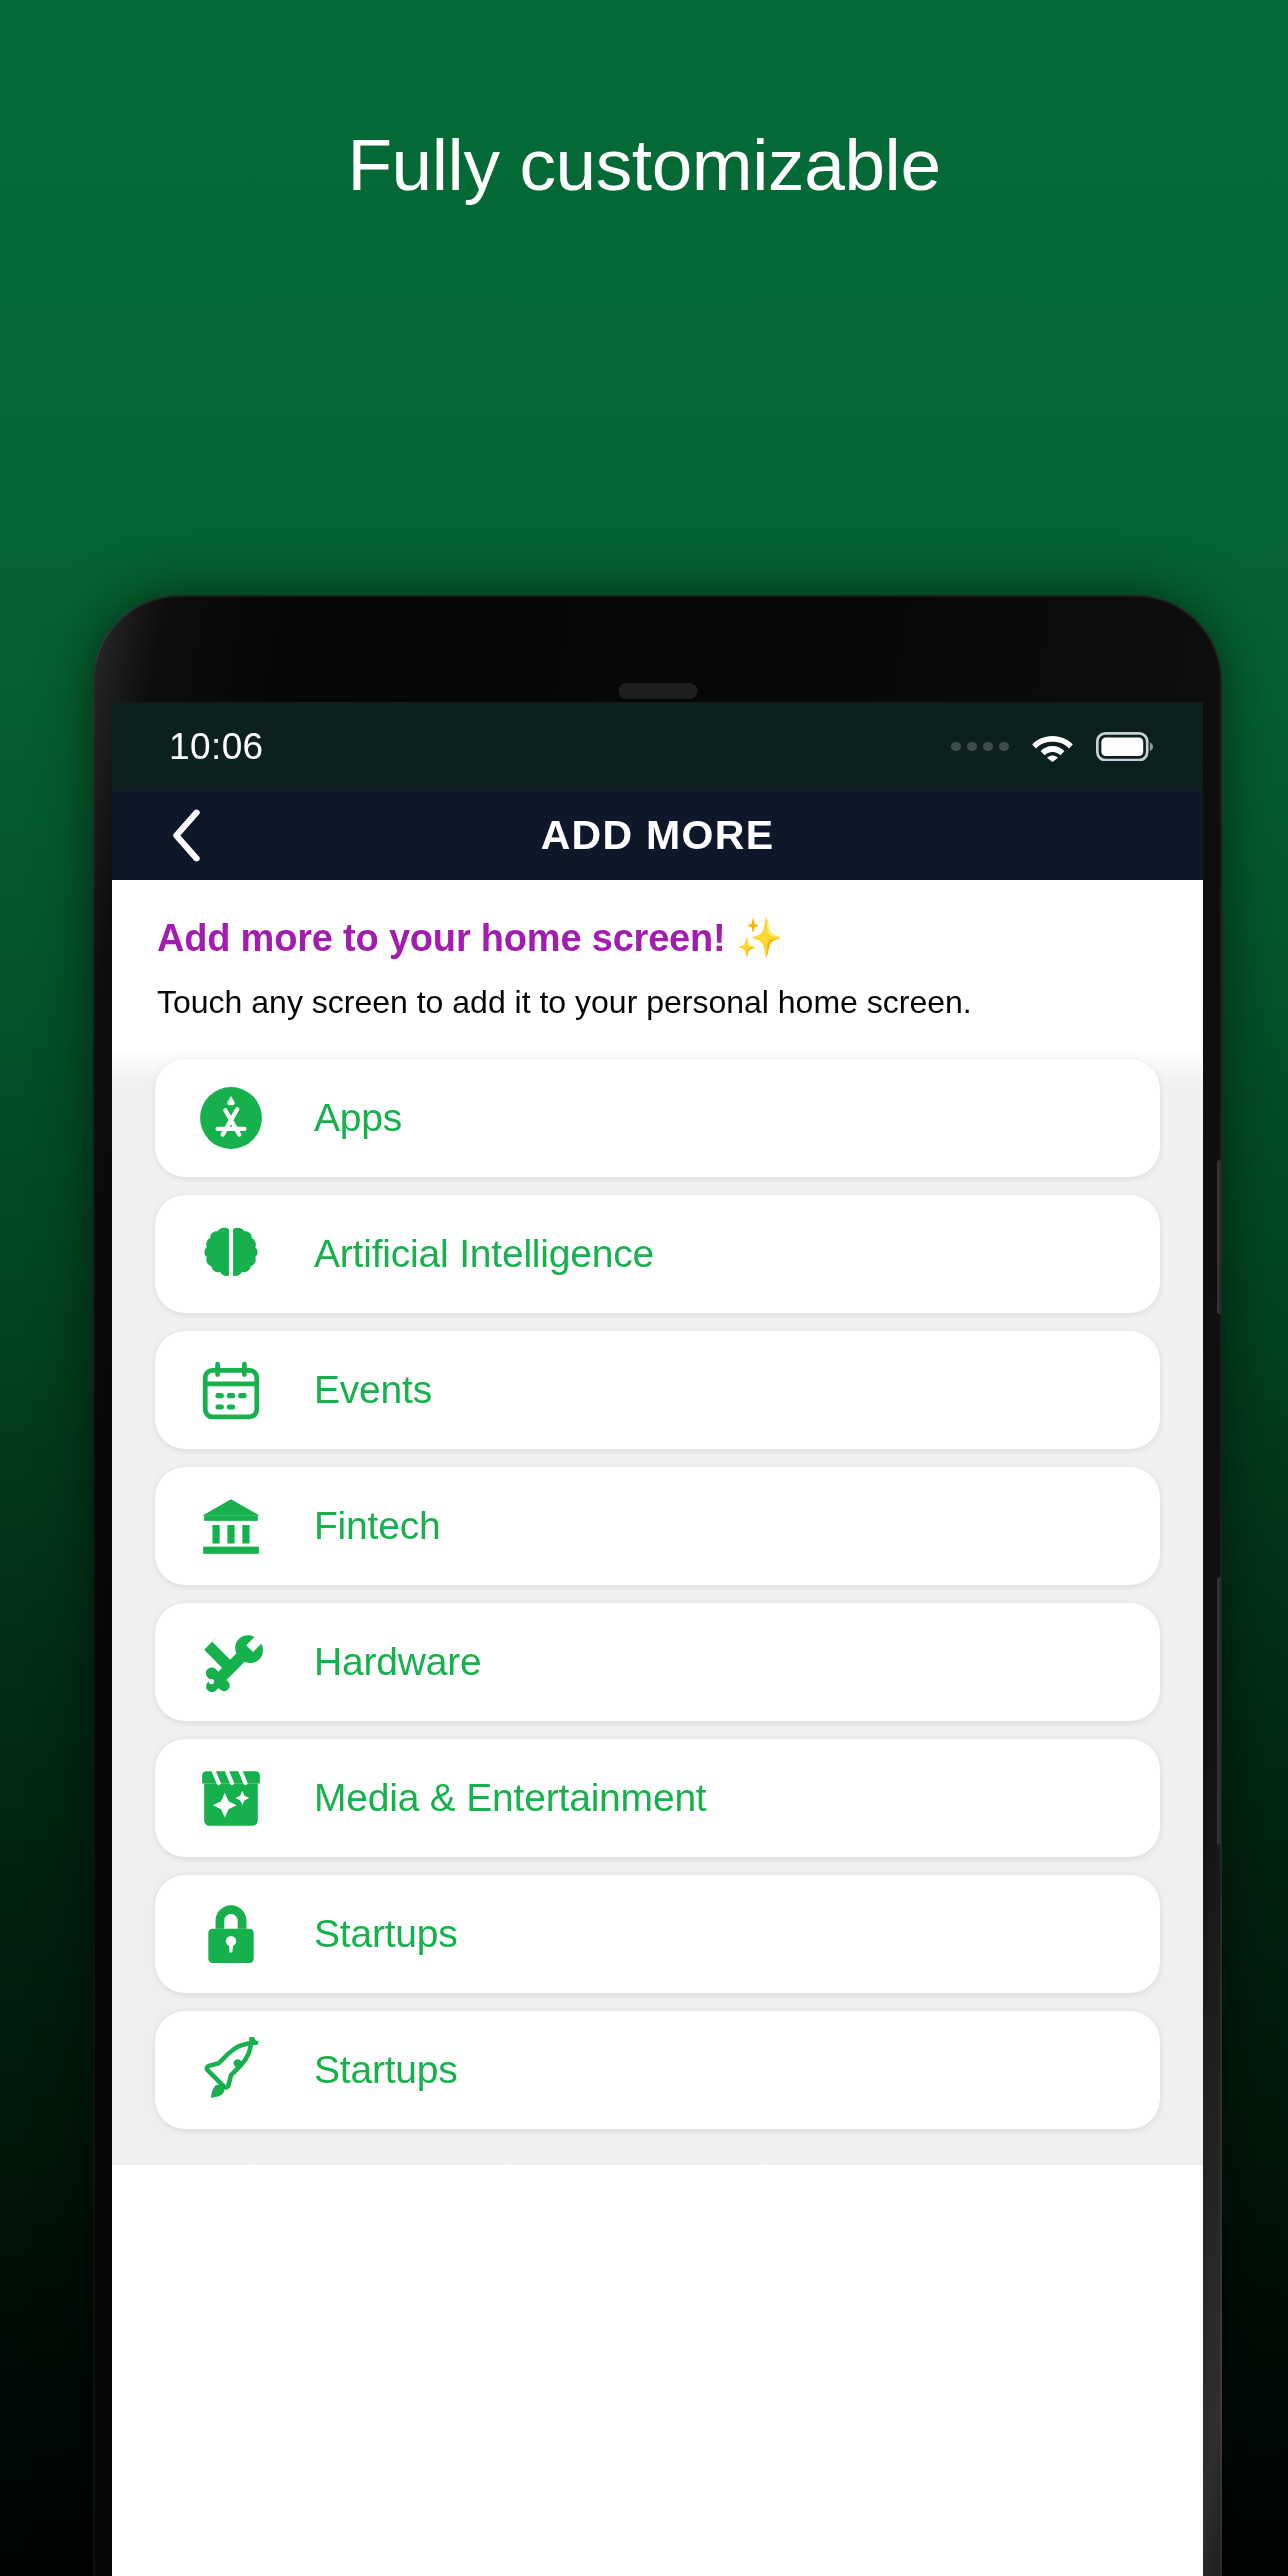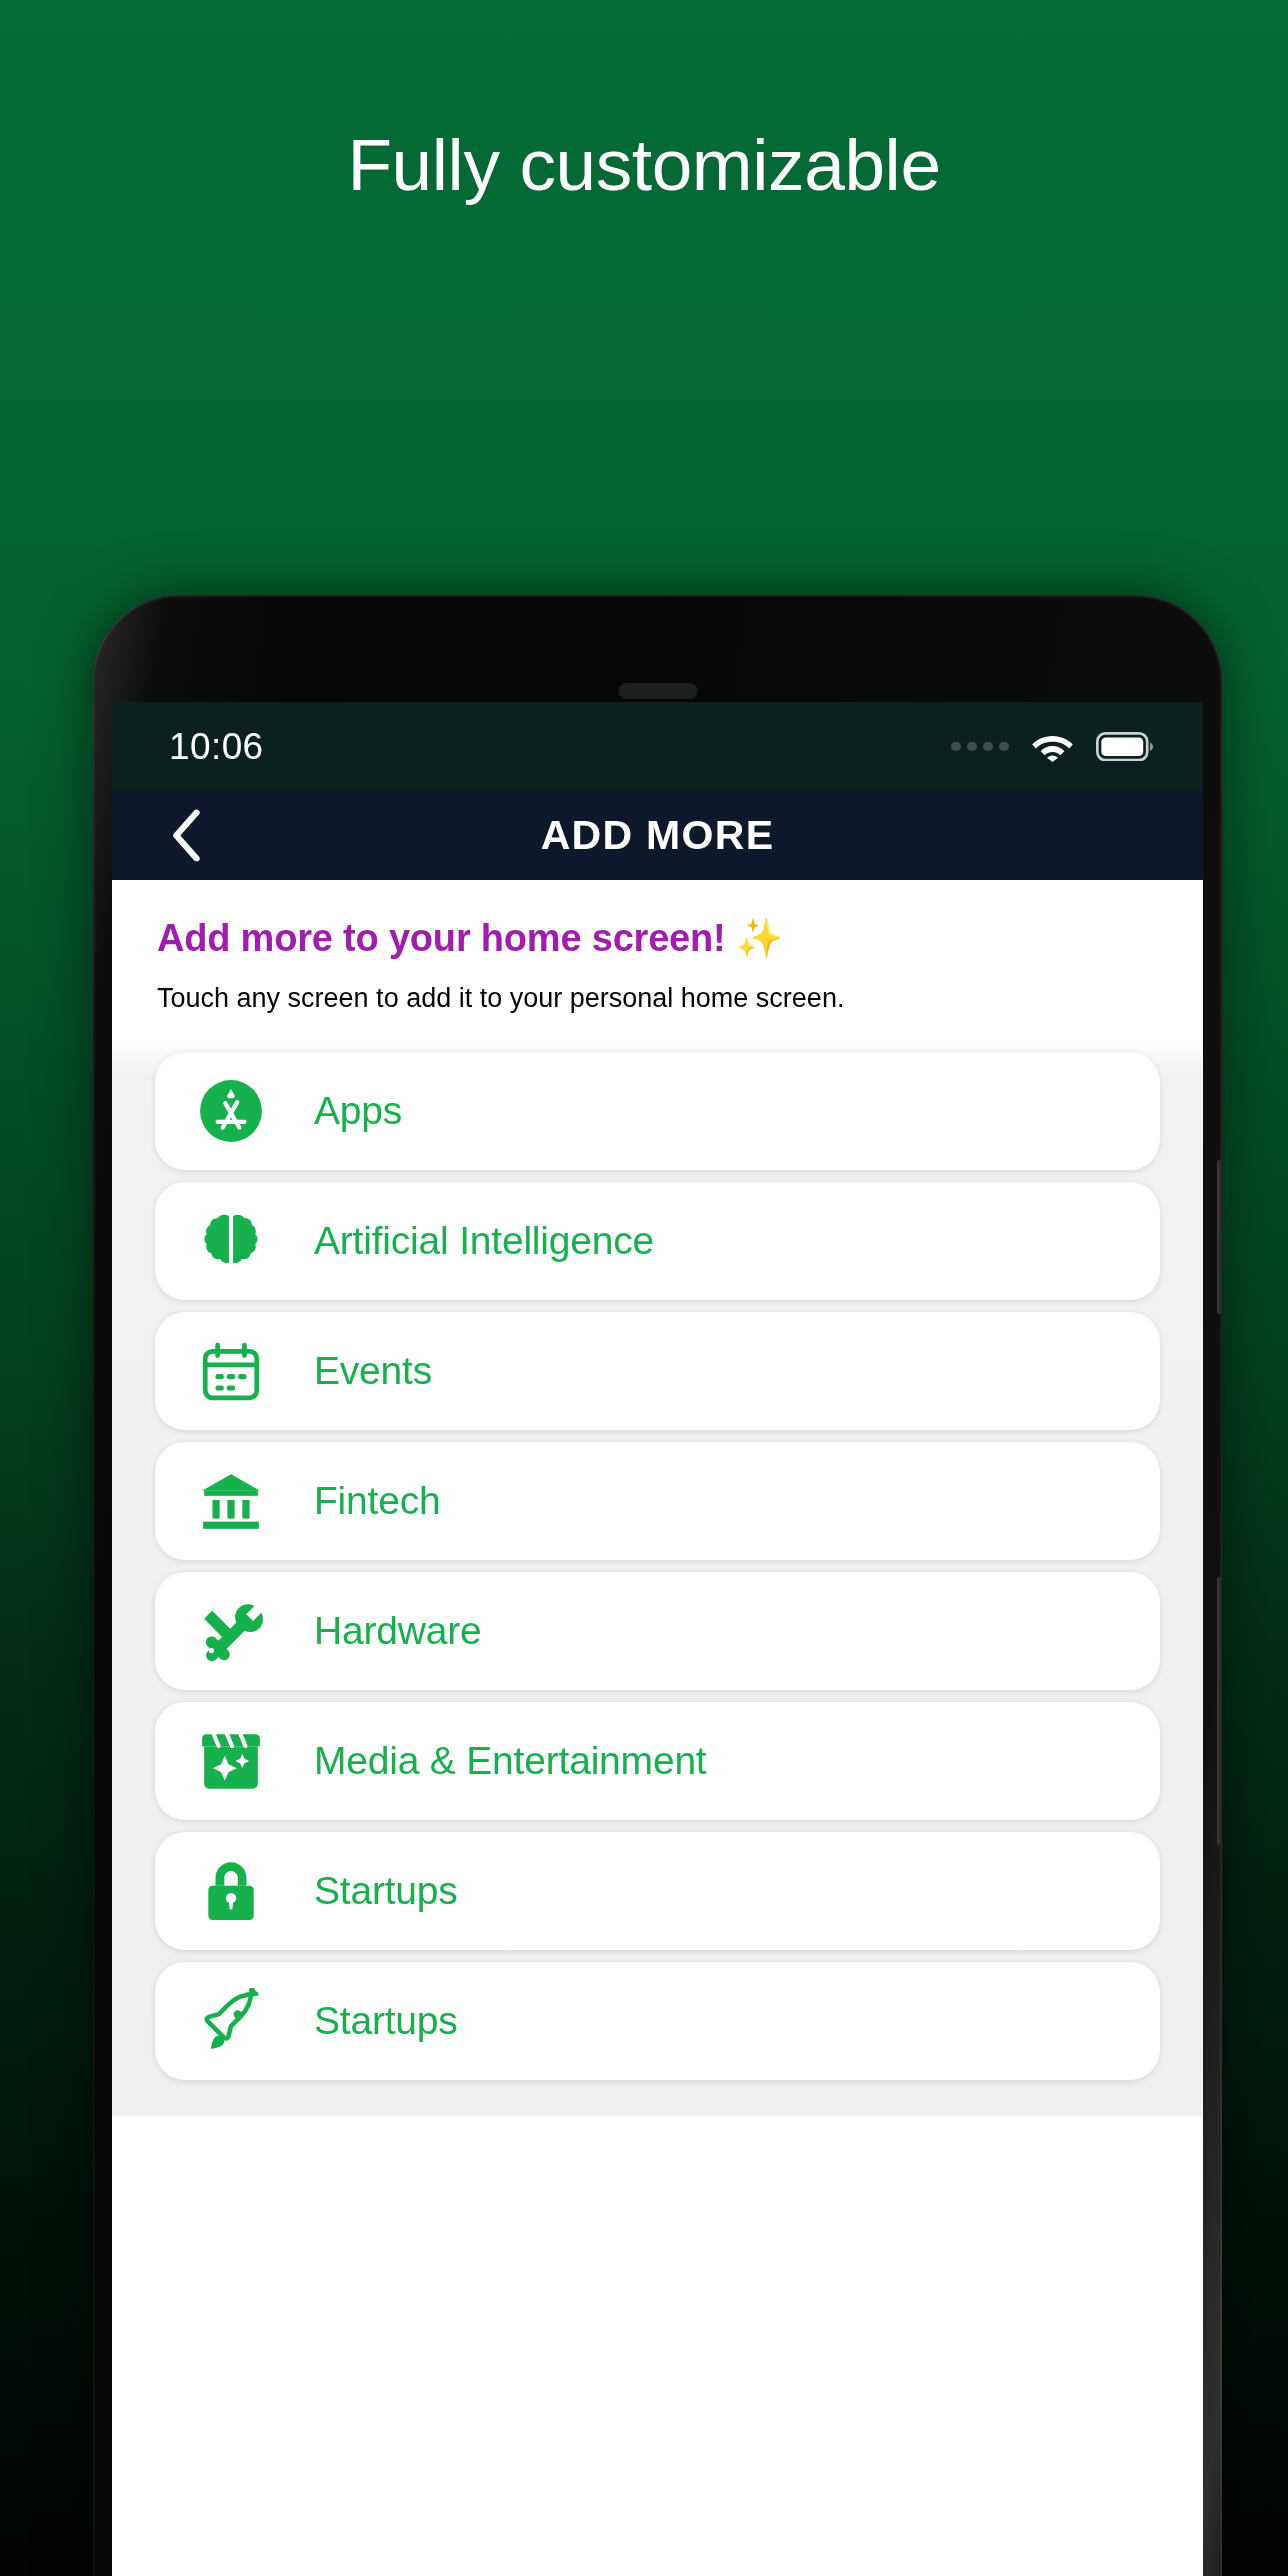--- a/index.html
+++ b/index.html
@@ -149,31 +149,31 @@
   #intro-title {
     color:#a21caf;
     font-size:38px;
     font-weight:700;
     letter-spacing:-0.2px;
     line-height:1.2;
   }
   #intro-subtitle {
     margin-top:19.7px;
     color:#050505;
-    font-size:27px;
+    font-size:32px;
     font-weight:400;
     line-height:1.32;
     max-width:894px;
   }
 
   #category-list {
     padding:0 43px;
     display:flex;
     flex-direction:column;
-    gap:12px;
+    gap:18px;
     background: linear-gradient(180deg,#ffffff 0%, #f1f1f1 36px, #efefef 100%);
     padding-top:12.5px;
     padding-bottom:36px;
   }
   .category-card {
     background:#ffffff;
     border-radius:30px;
     height:118px;
     display:flex;
     align-items:center;

